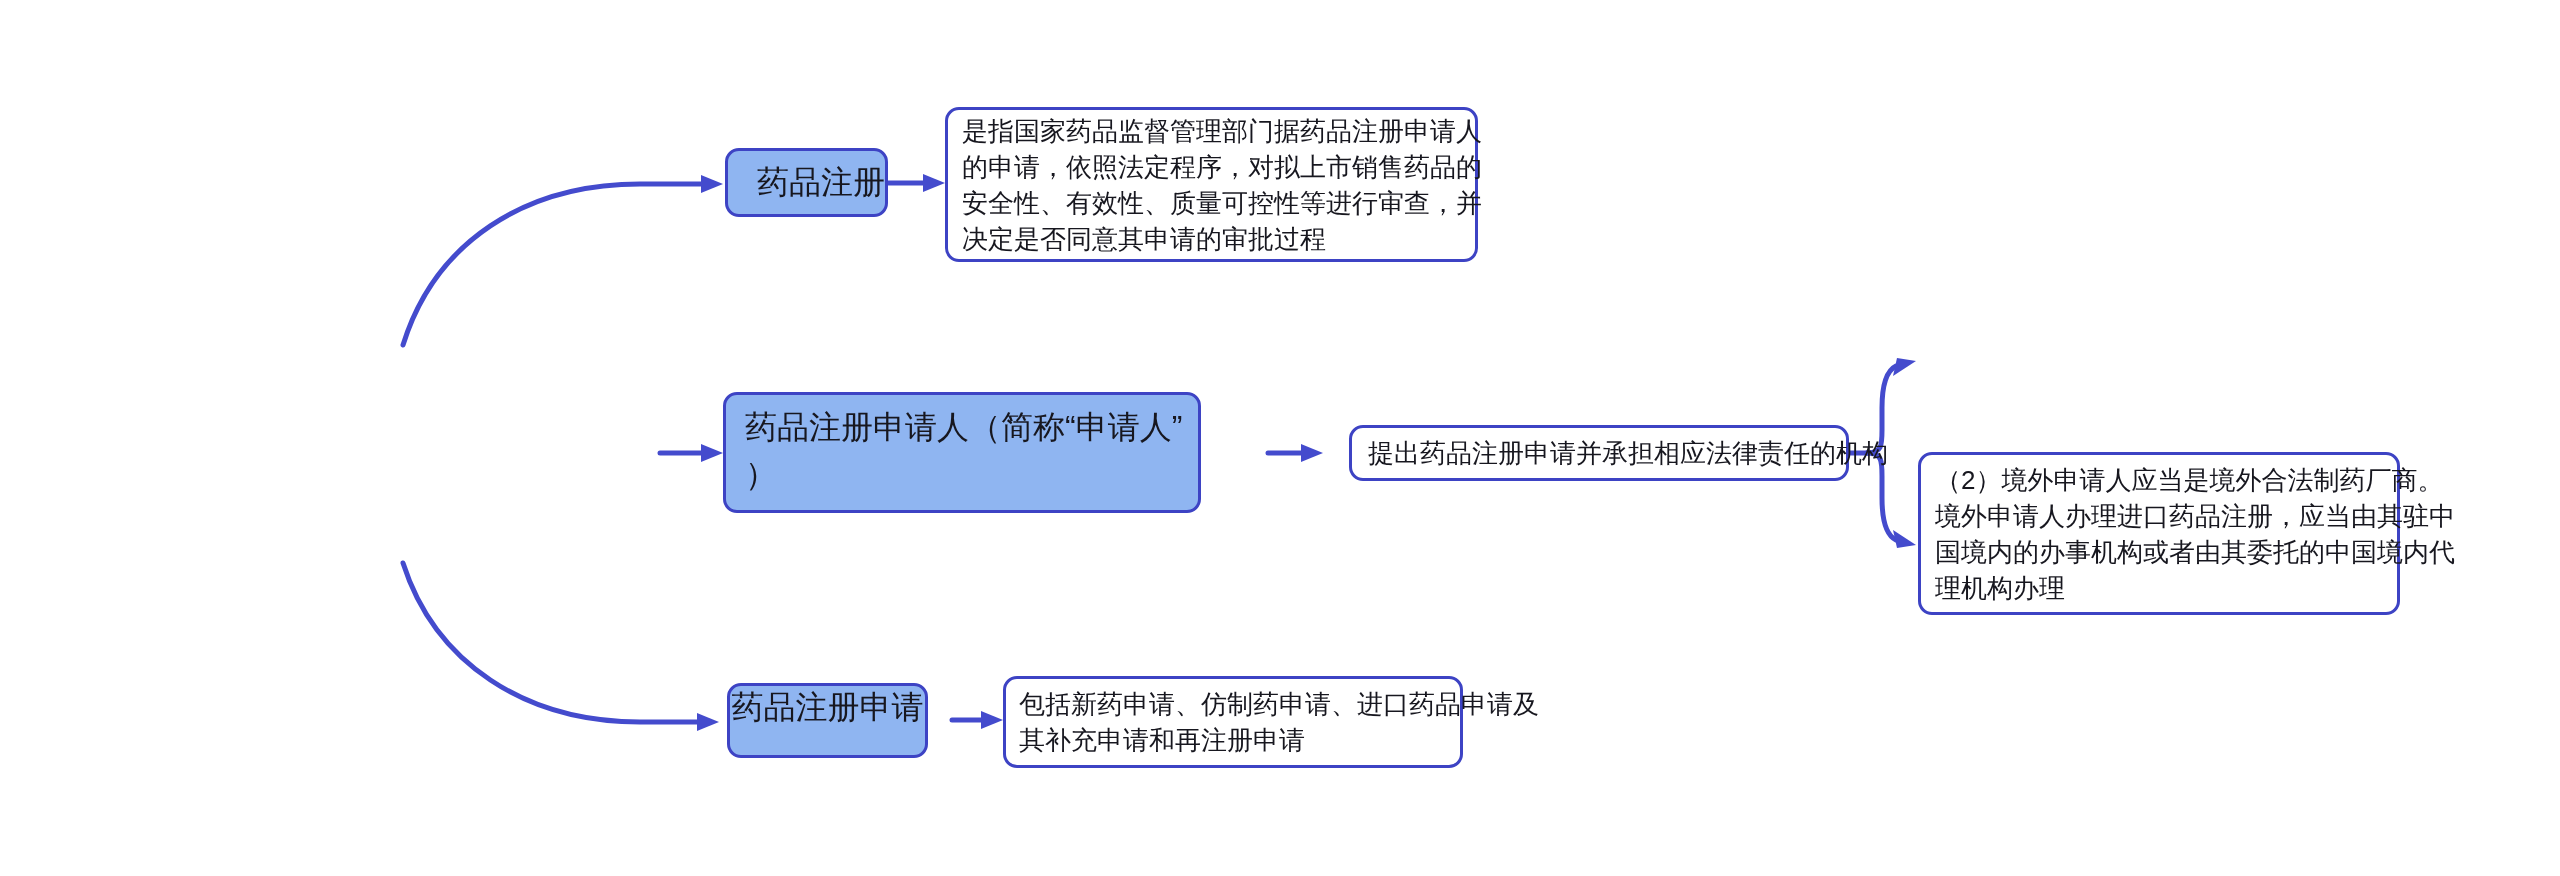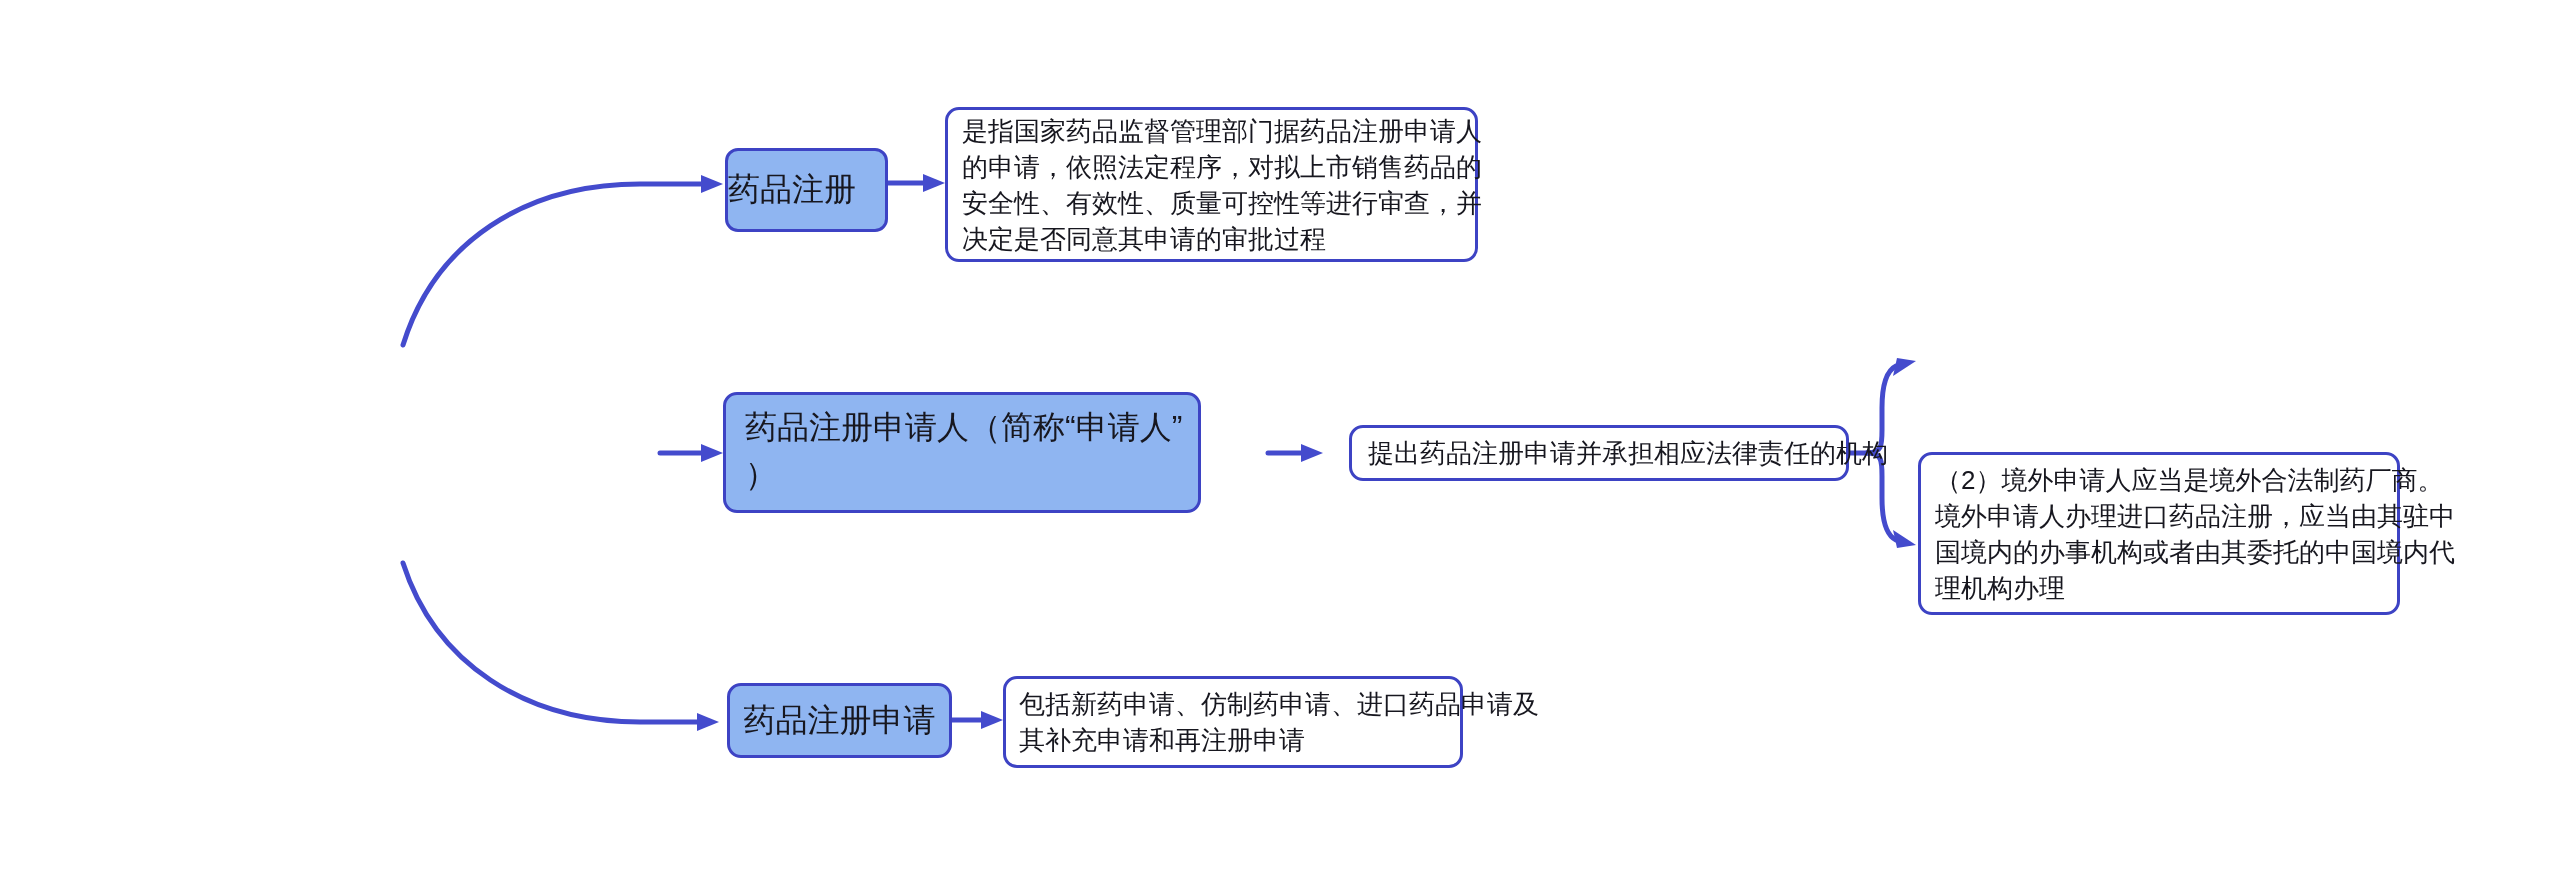--- a/index.html
+++ b/index.html
@@ -16,23 +16,23 @@
     background:var(--root-fill);border-radius:18px;
     display:flex;align-items:center;justify-content:center;text-align:center;
     color:var(--root-text);font-size:36px;line-height:57px;font-weight:400;
     box-shadow:0 0 0 2px rgba(58,64,190,.35) inset;
   }
   
   .leaf{
     background:var(--branch-fill);border:3px solid var(--node-border);
     border-radius:14px;color:var(--text-dark);font-size:32px;
   }
-  #node-branch-top{left:725px;top:148px;width:163px;height:84px;display:flex;align-items:center;justify-content:flex-start;border-radius:13px;}
+  #node-branch-top{left:725px;top:148px;width:163px;height:69px;display:flex;align-items:center;justify-content:flex-end;}
   #node-branch-mid{left:723px;top:392px;width:478px;height:121px;padding:9px 19px;line-height:47px;}
-  #node-branch-bottom{left:727px;top:683px;width:225px;height:75px;display:flex;align-items:center;justify-content:center;}
+  #node-branch-bottom{left:727px;top:683px;width:201px;height:75px;display:flex;align-items:flex-start;justify-content:center;}
   
   .plain{
     background:var(--white-fill);border:3px solid var(--node-border);
     border-radius:14px;color:var(--text-dark);font-size:26px;line-height:36px;
     display:flex;align-items:center;
   }
   #node-def-top{left:945px;top:107px;width:533px;height:155px;padding:0 14px;}
   #node-def-mid{left:1324px;top:425px;width:500px;height:56px;padding:0 16px;margin-left:25px;}
   #node-sub-domestic{left:1918px;top:319px;width:480px;height:91px;padding:0 14px;}
   #node-sub-overseas{left:1918px;top:452px;width:482px;height:163px;padding:0 14px;}

